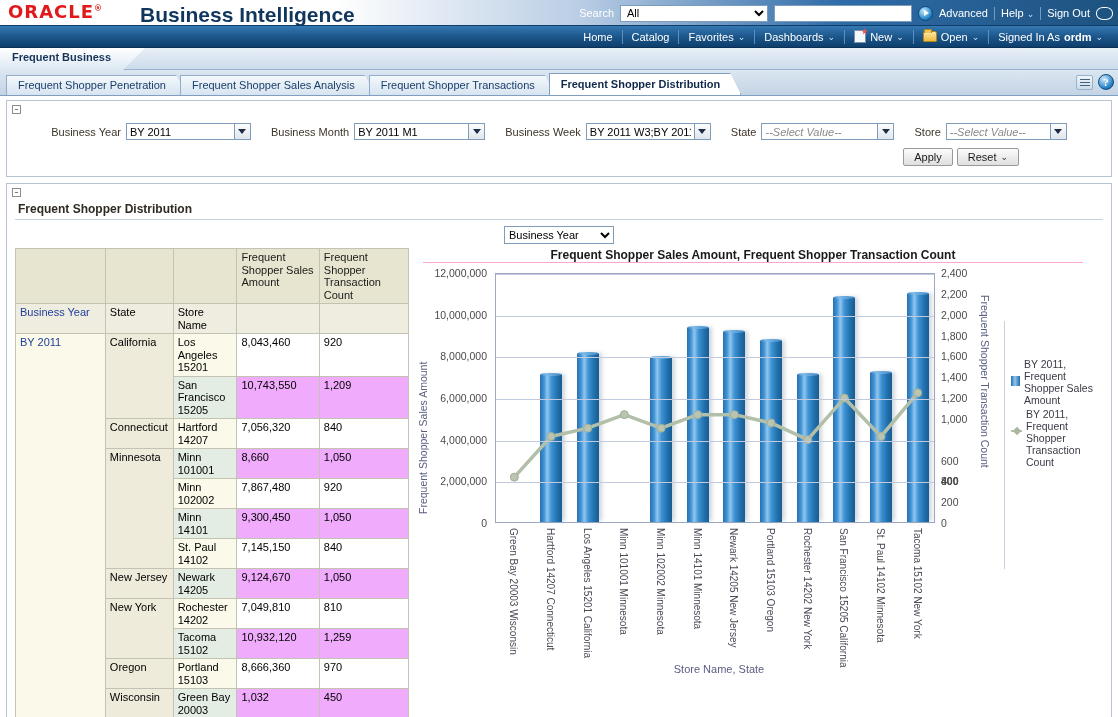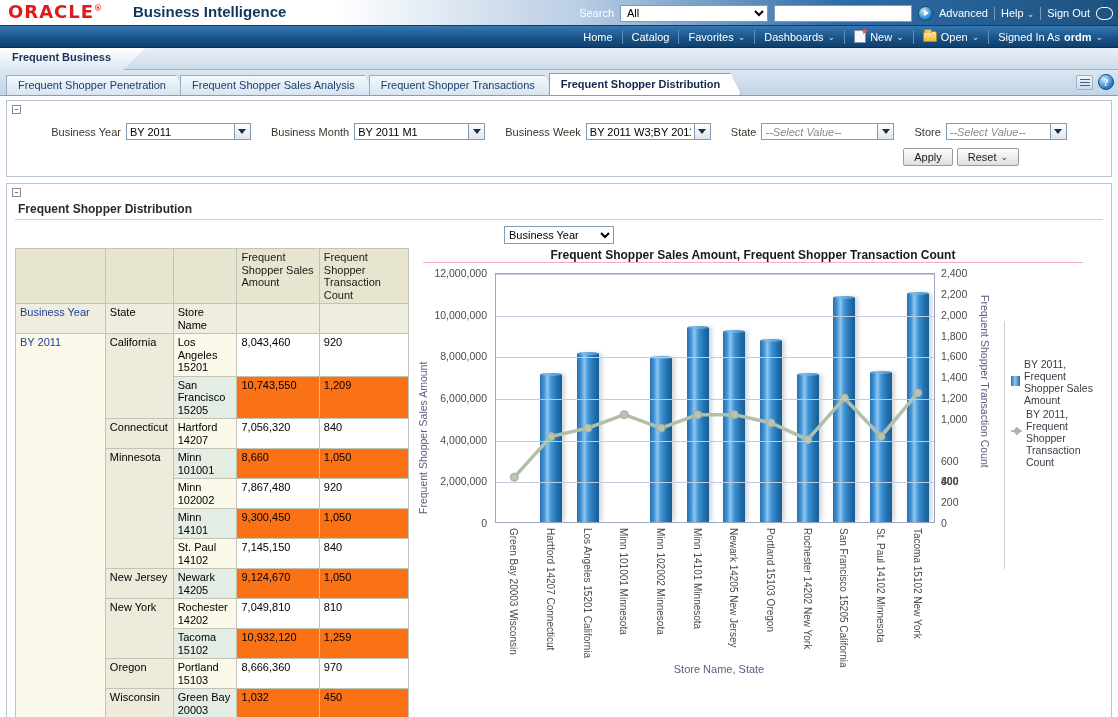--- a/index.html
+++ b/index.html
@@ -17,22 +17,22 @@
     border-bottom:1px solid #0e3e68;
   }
   .oracle-logo{
     position:absolute; left:8px; top:1px;
     font-family:"DejaVu Sans", sans-serif;
     font-size:18px; font-weight:bold; letter-spacing:1px;
     color:#e01a1a;
   }
   .oracle-logo sup{ font-size:8px; vertical-align:super; }
   .bi-title{
-    position:absolute; left:133px; top:3px;
-    font-size:15px; font-weight:bold; color:#11365e;
+    position:absolute; left:140px; top:3px;
+    font-size:21px; font-weight:bold; color:#11365e;
   }
   .search-area{
     position:absolute; right:2px; top:2px; height:22px;
     display:flex; align-items:center; gap:6px; color:#fff; font-size:11px;
   }
   .search-area .lbl{ color:#ffffff; }
   .sel-search{
     width:148px; height:17px; font-size:11px; font-family:"Liberation Sans",sans-serif;
     border:1px solid #7b9cbd; background:#fff; padding:0 2px;
   }
@@ -197,21 +197,21 @@
     font-weight:normal; text-align:left; line-height:12.5px;
   }
   .hdr-blank{ background:#e7e5cf; }
   .hdr-meas{ background:#e7e5cf; color:#1a1a1a; }
   .hdr-dim{ background:#efece0; }
   .hdr-dim.lnk{ color:#21409a; }
   .c-dim{ background:#fbf9ea; }
   .c-dim2{ background:#eeebdb; }
   .num{ text-align:right; }
   .row-a .num{ background:#ffffff; }
-  .row-b .num{ background:#f97316; }
+  .row-b .num{ background:#f0abfc; }
   .row-b .c-store{ background:#e4ede3; }
   .row-a .c-store{ background:#fbf9ea; }
   .lnkblue{ color:#21409a; }
 
   
   .chart-wrap{ position:relative; margin-left:10px; }
   .chart-title{
     text-align:center; font-size:12px; font-weight:bold; color:#1a1a1a;
     border-bottom:1px solid #f9a8d4; width:660px; margin-left:4px;
   }

